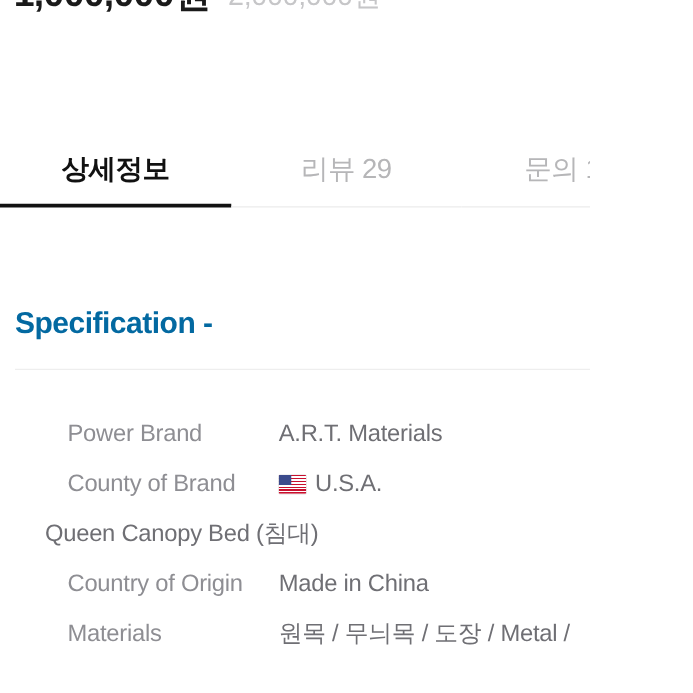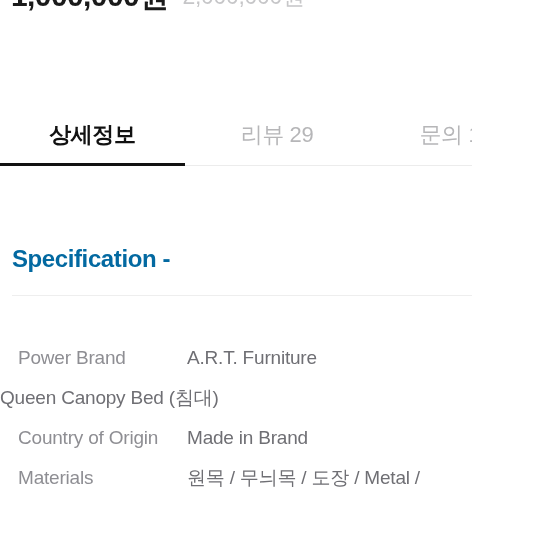--- a/index.html
+++ b/index.html
@@ -121,22 +121,23 @@
   }
 
   .spec-table {
     position: absolute;
     left: 0;
     top: 327px;
     width: 554px;
   }
   .spec-row {
     display: flex;
-    align-items: flex-end;
+    align-items: center;
     height: 40px;
+    margin-left: 36px;
   }
   .spec-label {
     width: 187px;
     padding-left: 18px;
     box-sizing: border-box;
     font-size: 19px;
     color: #8e8e93;
     letter-spacing: -0.2px;
     line-height: 1;
     white-space: nowrap;
@@ -227,36 +228,46 @@
   </div>
 
   <div class="spec-title">Specification -</div>
   <div class="spec-divider"></div>
 
   <div class="spec-table">
 
     <div class="spec-row">
       <div class="spec-label">Power Brand</div>
       <div class="spec-value">
-        <span>A.R.T. Furniture</span>
-      </div>
-    </div>
-
+        <span>A.R.T. Materials</span>
+      </div>
+    </div>
+
+    <div class="spec-row">
+      <div class="spec-label">County of Brand</div>
+      <div class="spec-value">
+        <span class="flag-icon">
+          <span class="stripes"></span>
+          <span class="canton"></span>
+        </span>
+        <span>U.S.A.</span>
+      </div>
+    </div>
 
 
     <div class="spec-row">
       <div class="spec-value">
         <span>Queen Canopy Bed (침대)</span>
       </div>
     </div>
 
     <div class="spec-row">
       <div class="spec-label">Country of Origin</div>
       <div class="spec-value">
-        <span>Made in Brand</span>
+        <span>Made in China</span>
       </div>
     </div>
 
     <div class="spec-row">
       <div class="spec-label">Materials</div>
       <div class="spec-value">
         <span>원목 / 무늬목 / 도장 / Metal /</span>
       </div>
     </div>
 

